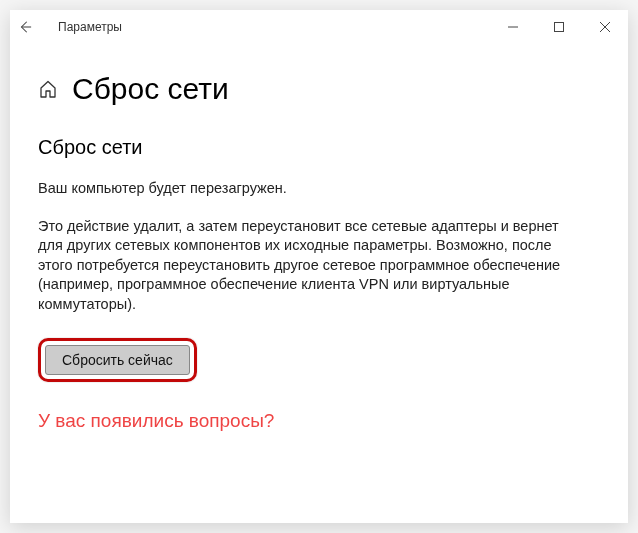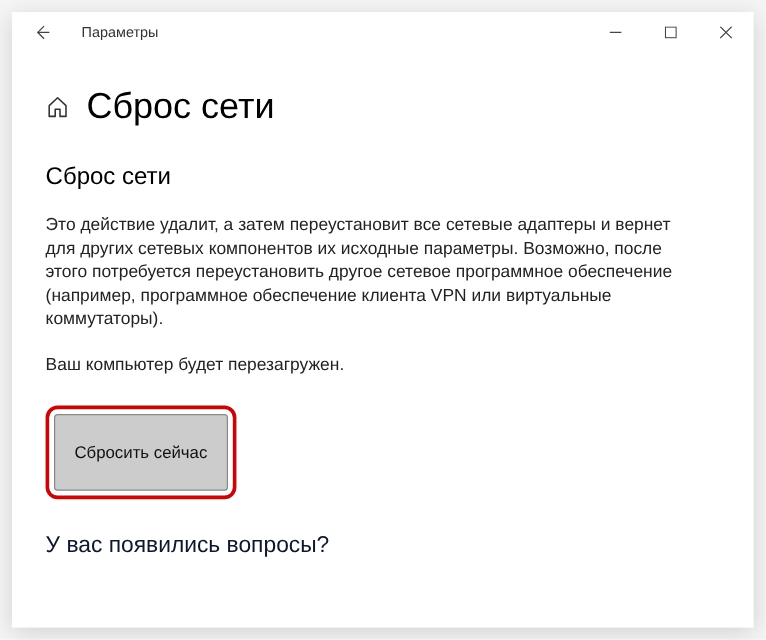--- a/index.html
+++ b/index.html
@@ -17,21 +17,20 @@
       background: #ffffff;
       box-shadow: 0 4px 20px rgba(0,0,0,0.15);
       position: relative;
       display: flex;
       flex-direction: column;
     }
     .titlebar {
       height: 34px;
       display: flex;
       align-items: center;
-      padding-left: 10px;
     }
     .back-btn {
       width: 30px;
       height: 30px;
       display: flex;
       align-items: center;
       justify-content: center;
       cursor: pointer;
       color: #444;
     }
@@ -97,30 +96,30 @@
       border-radius: 10px;
       padding: 4px;
       box-shadow: 0 0 0 1px rgba(0,0,0,0.05);
       margin-top: 6px;
       margin-bottom: 28px;
     }
     .reset-btn {
       background: #cccccc;
       border: 1px solid #888;
       border-radius: 3px;
-      padding: 23px 16px;
+      padding: 6px 16px;
       font-size: 14px;
       color: #111;
       cursor: pointer;
       font-family: inherit;
     }
     .help-title {
       font-size: 19px;
       font-weight: 400;
-      color: #0f172a;
+      color: #ef4444;
       margin-bottom: 12px;
     }
     .help-link {
       font-size: 14.5px;
       color: #0067c0;
       cursor: pointer;
     }
   </style>
 </head>
 <body>
@@ -160,23 +159,23 @@
       <span class="home-icon">
         <svg viewBox="0 0 20 20">
           <path d="M3 9 L10 2.5 L17 9 L17 18 L12 18 L12 12 L8 12 L8 18 L3 18 Z" stroke="currentColor" stroke-width="1.3" fill="none" stroke-linejoin="round"></path>
         </svg>
       </span>
       <h1 class="page-title">Сброс сети</h1>
     </div>
 
     <h2 class="section-title">Сброс сети</h2>
 
+    <p class="body-text">Ваш компьютер будет перезагружен.</p>
+
     <p class="body-text">Это действие удалит, а затем переустановит все сетевые адаптеры и вернет для других сетевых компонентов их исходные параметры. Возможно, после этого потребуется переустановить другое сетевое программное обеспечение (например, программное обеспечение клиента VPN или виртуальные коммутаторы).</p>
-
-    <p class="body-text">Ваш компьютер будет перезагружен.</p>
 
     <div class="reset-btn-wrap">
       <button class="reset-btn">Сбросить сейчас</button>
     </div>
 
     <h3 class="help-title">У вас появились вопросы?</h3>
 
 
   </div>
 

